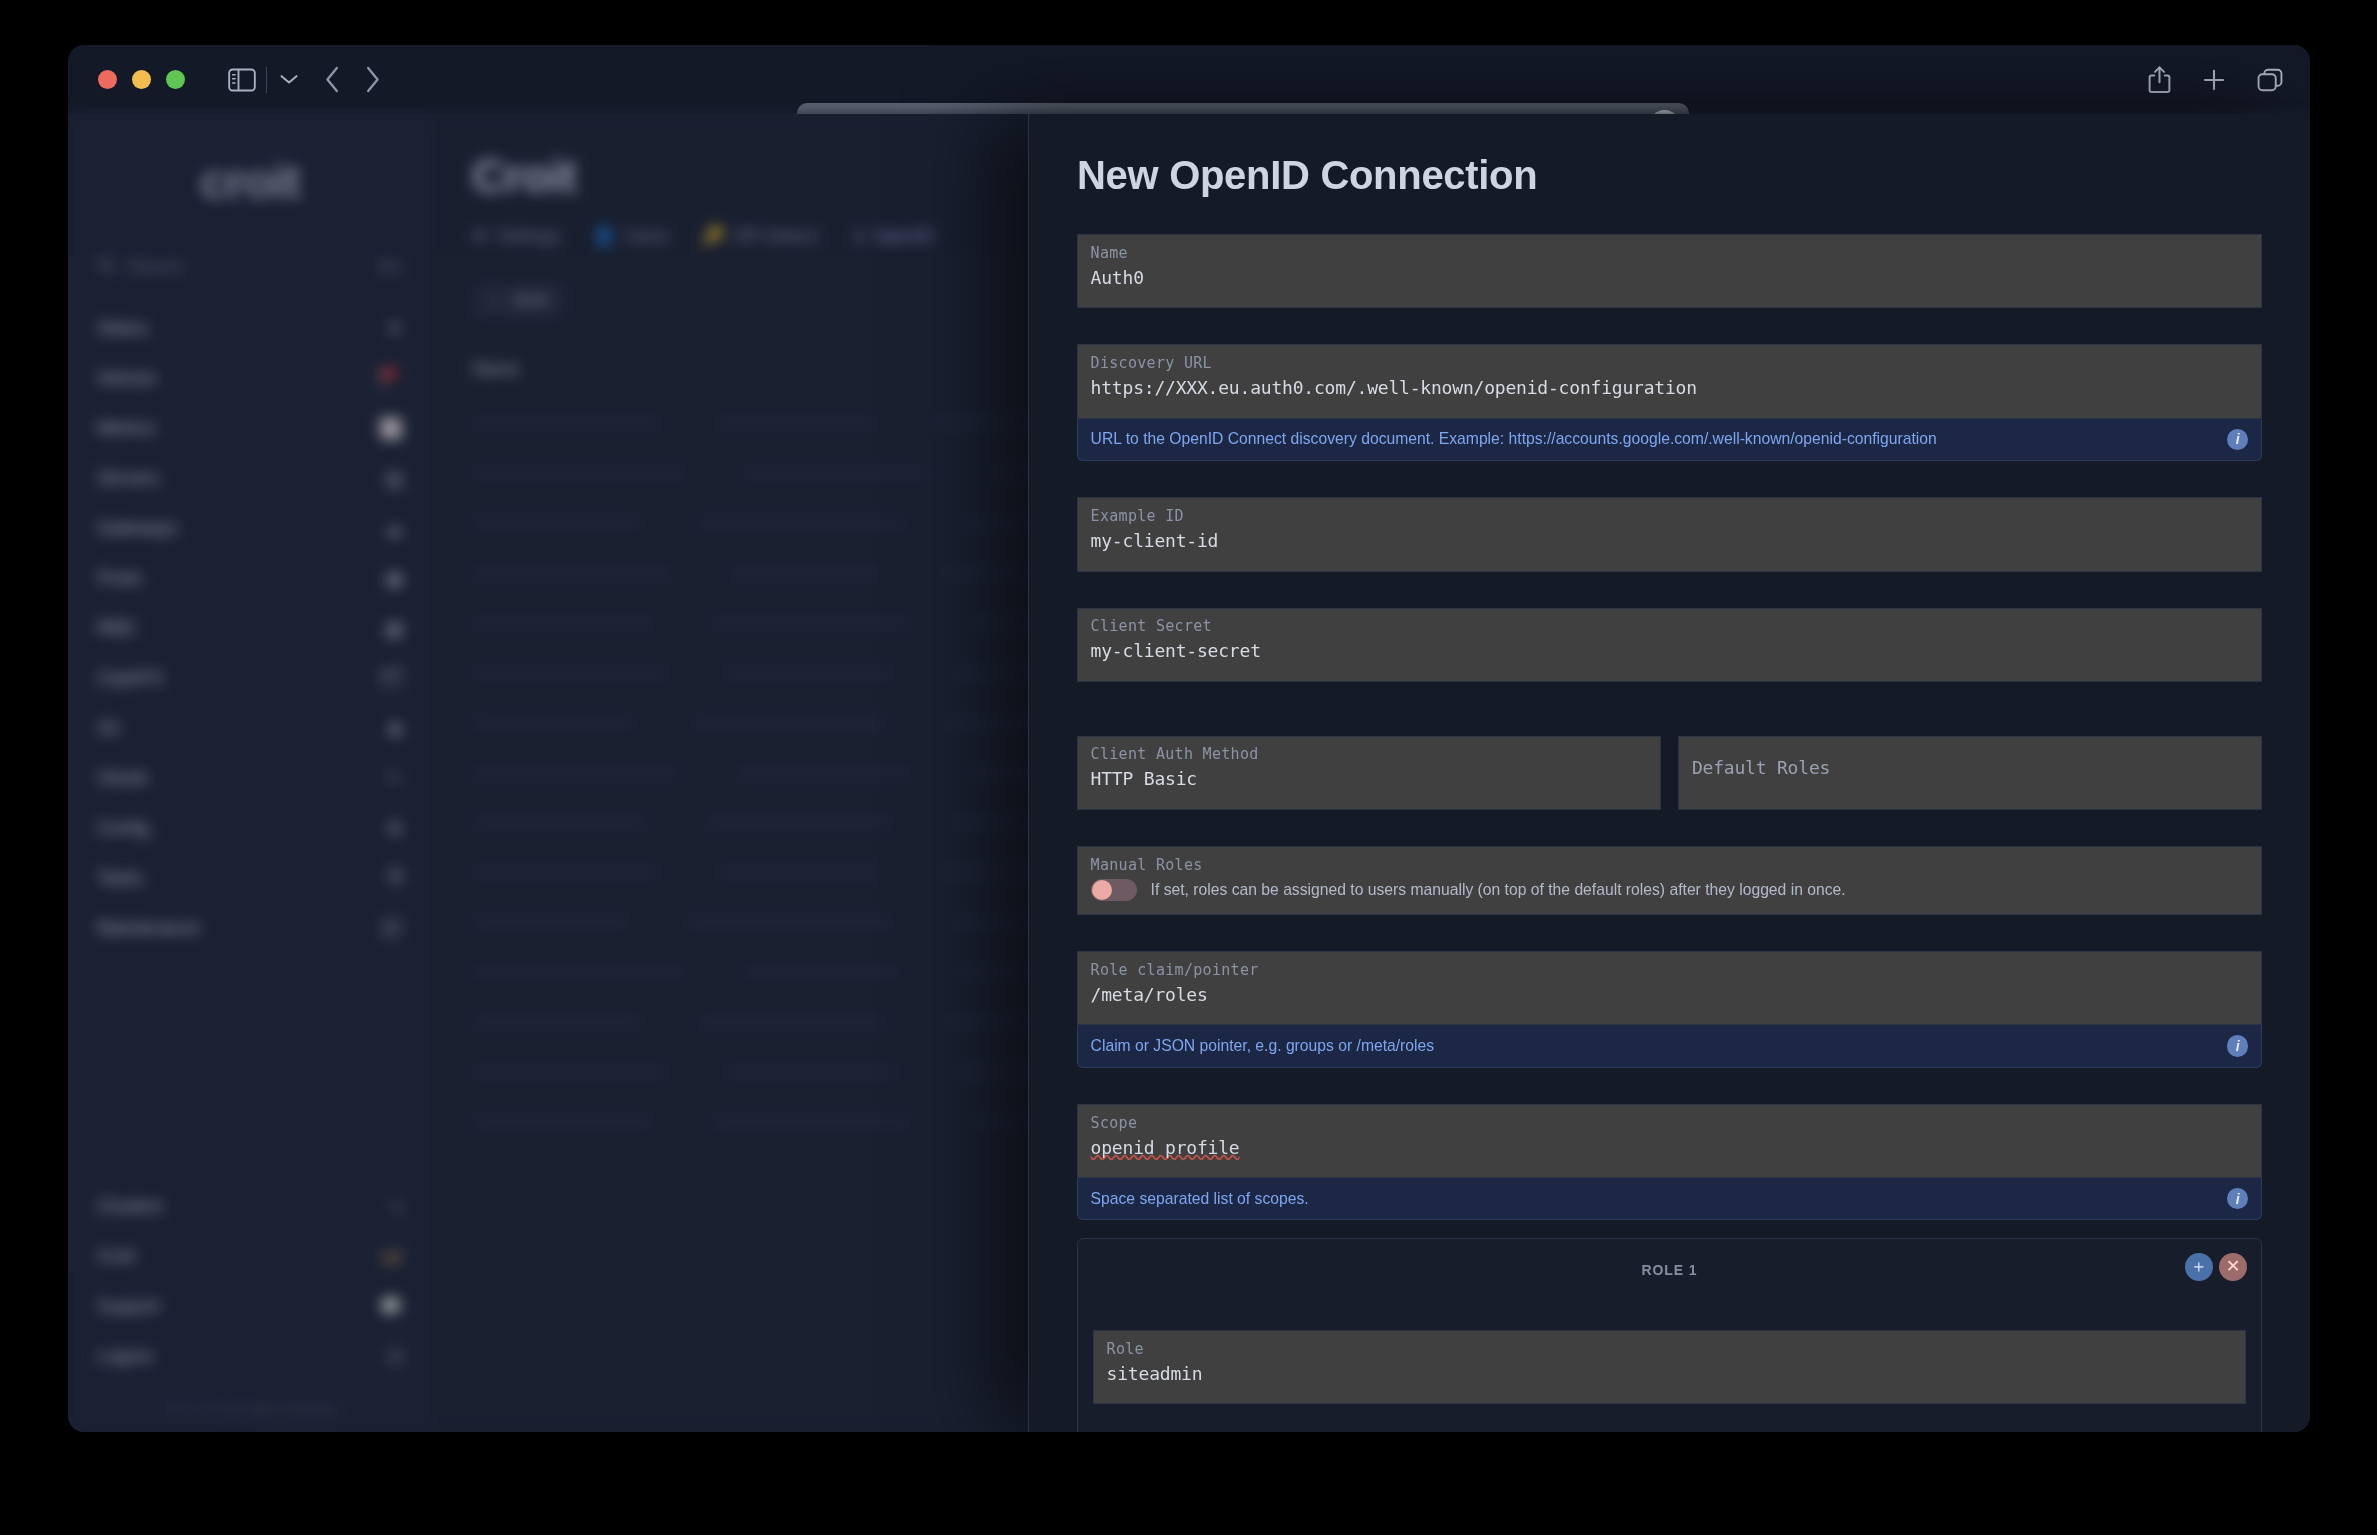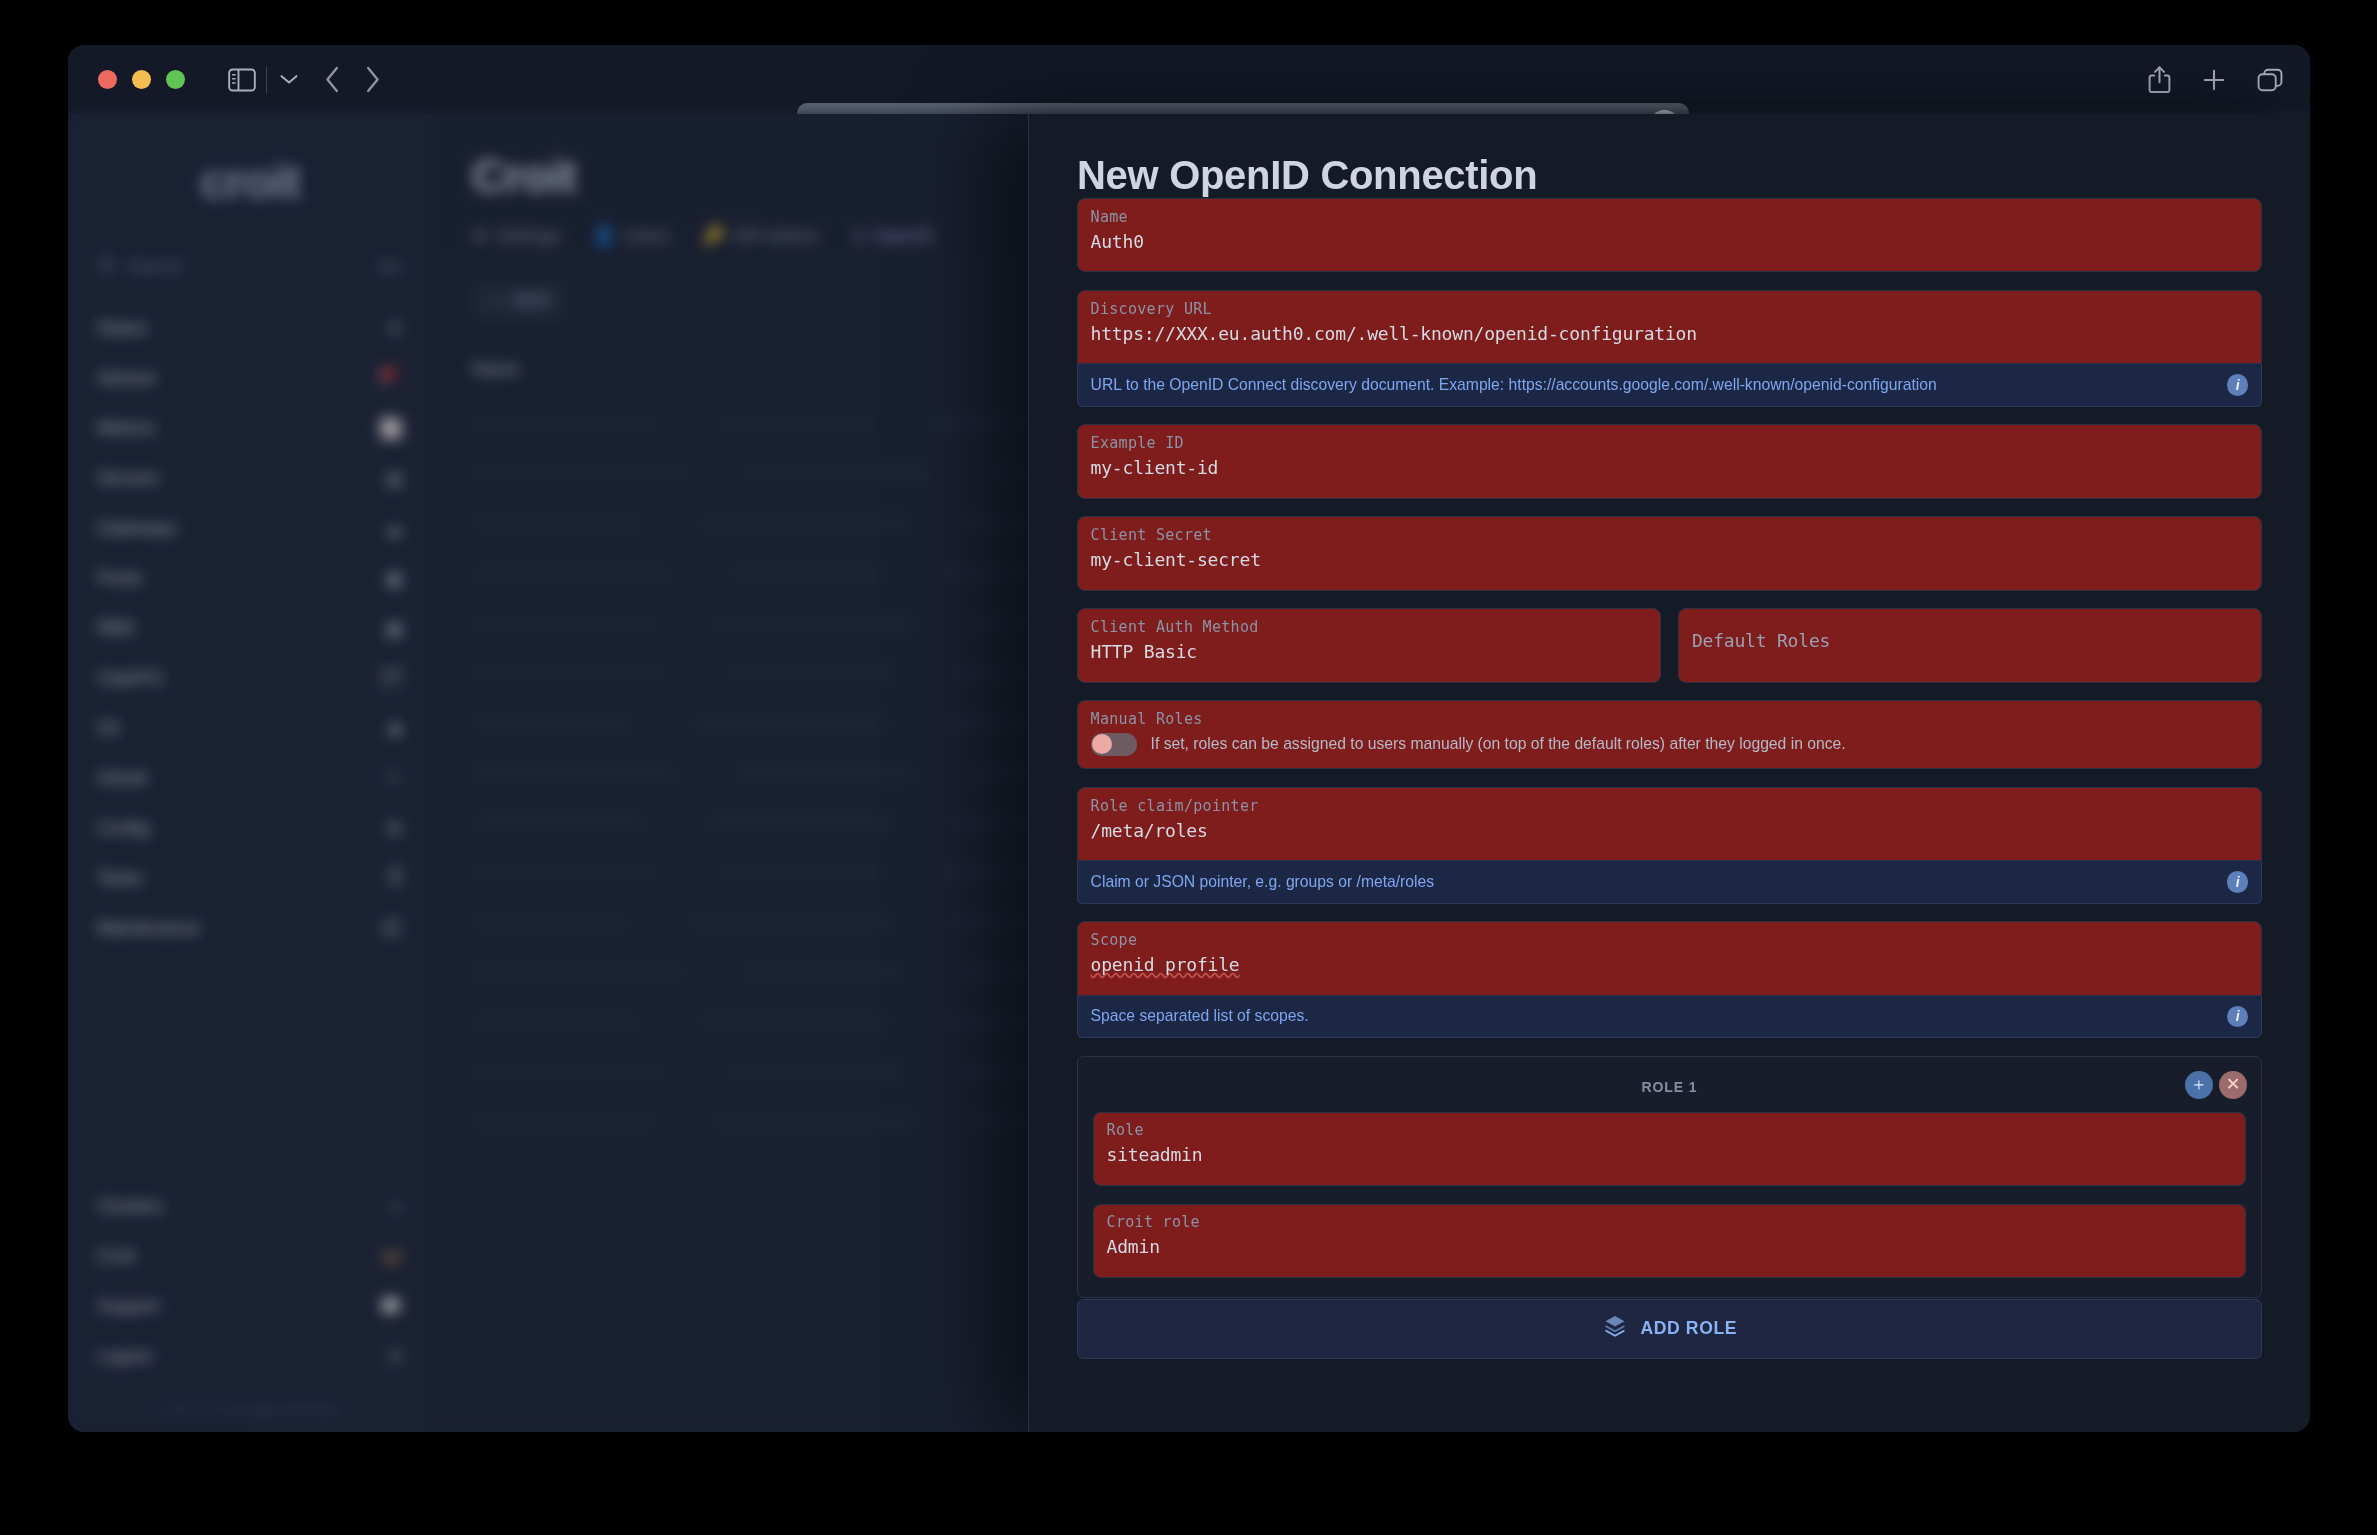--- a/index.html
+++ b/index.html
@@ -167,25 +167,26 @@
     overflow: hidden;
   }
   #drawer-title {
     color: #ced4e0;
     font-size: 40px; font-weight: 700;
     letter-spacing: -0.3px;
   }
 
   
   .field {
-    background: #7f1d1d;
+    background: #404040;
     border: 1.3px solid #2c3346;
-    border-radius: 8px;
+    border-radius: 0;
     padding: 8.8px 12.6px 12.6px 12.6px;
     margin-bottom: 17.6px;
+    margin-top: 36px;
   }
   .field.attached { margin-bottom: 0; border-bottom-left-radius: 0; border-bottom-right-radius: 0; }
   .field-label {
     font-family: "DejaVu Sans Mono", monospace;
     font-size: 15px; color: #8c93a5;
     letter-spacing: 0.3px;
     margin-bottom: 5px;
   }
   .field-value {
     font-family: "DejaVu Sans Mono", monospace;

